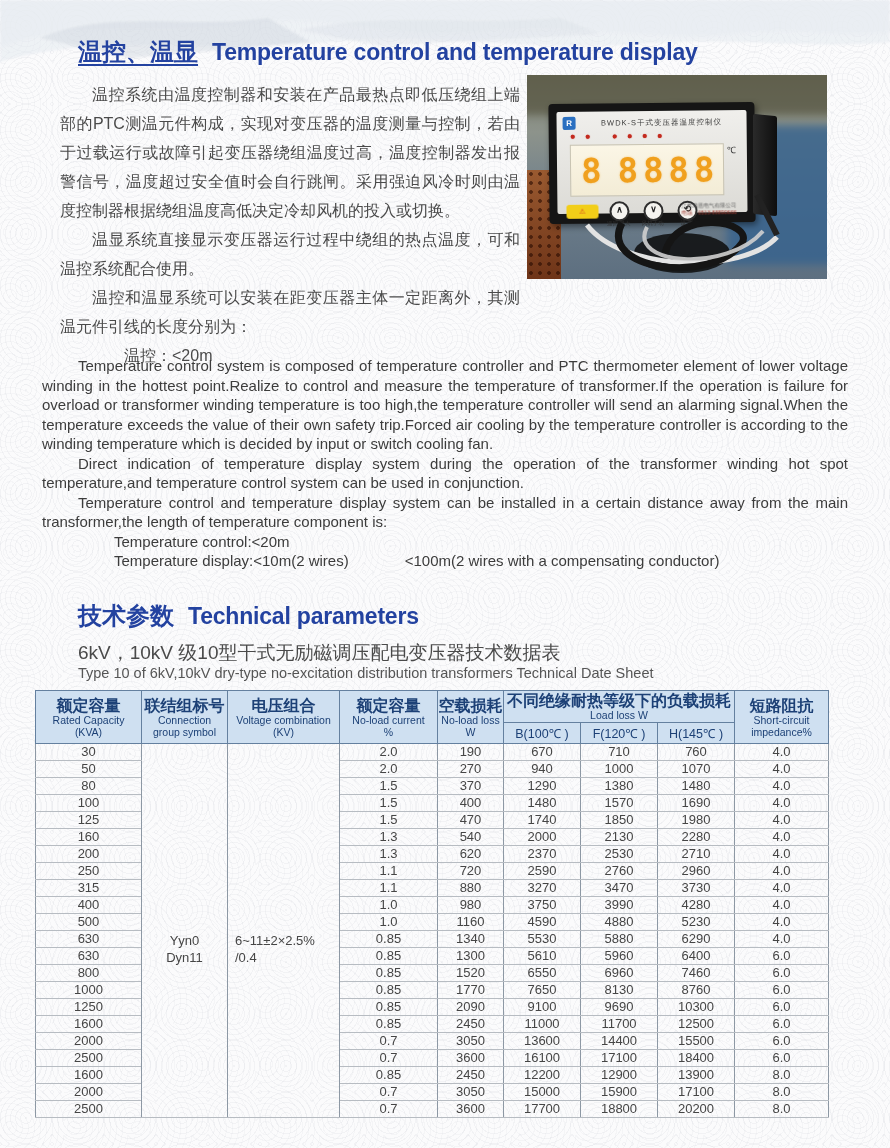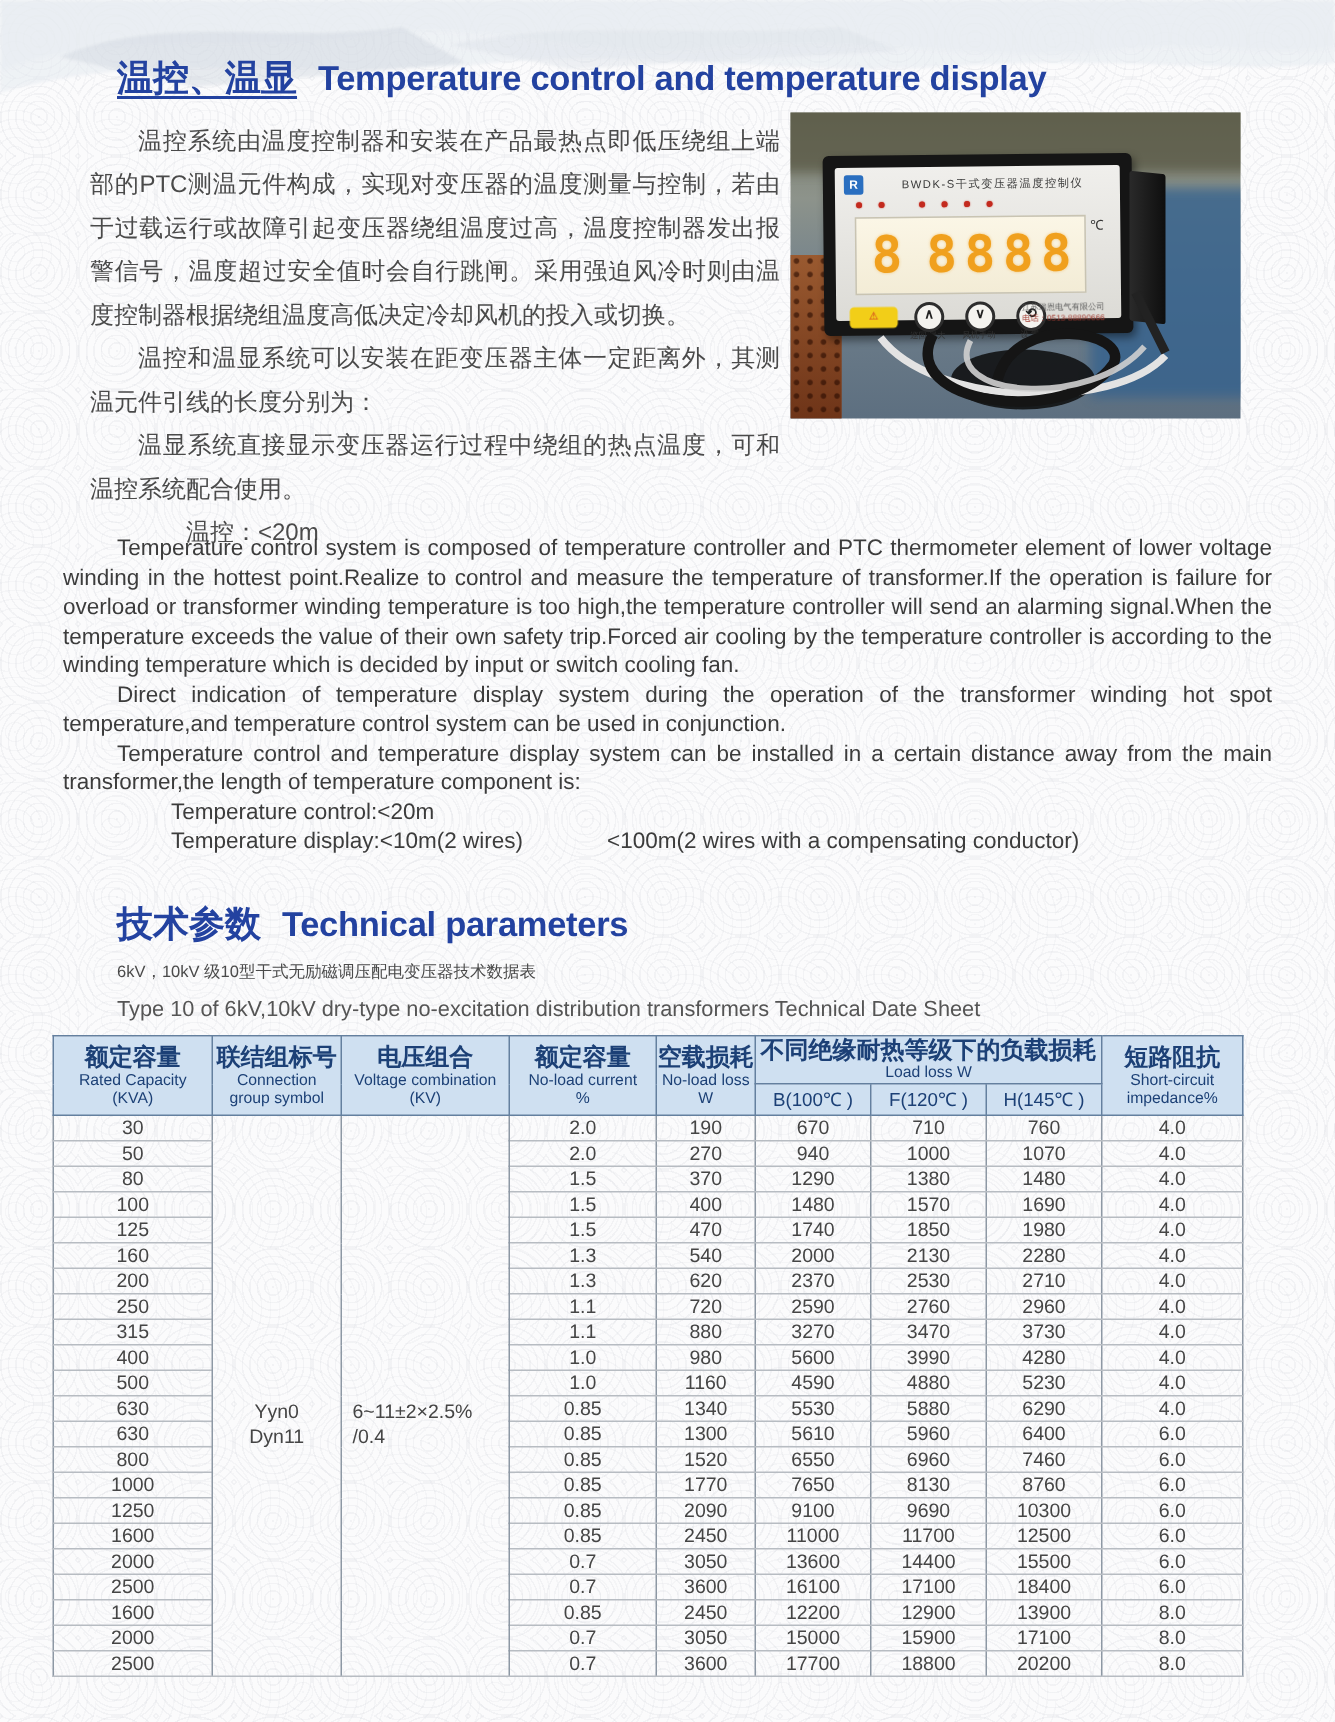--- a/index.html
+++ b/index.html
@@ -23,21 +23,21 @@
   
   .cn-col{position:absolute;left:60px;top:80px;width:460px;font-size:16px;line-height:29px;color:#4a4a4a;text-align:justify;}
   .cn-col p{margin:0;text-indent:2em;}
   .cn-spec{margin:0;padding-left:2em;}
   
   .en-col{position:absolute;left:42px;top:356px;width:806px;font-size:15px;line-height:19.5px;color:#3c3c3c;text-align:justify;}
   .en-col p{margin:0;text-indent:2.4em;}
   .en-spec{margin:0;padding-left:2.4em;text-indent:0;}
   .en-spec .gap{display:inline-block;width:56px;}
   
-  .subtitle-cn{position:absolute;left:78px;top:640px;font-size:11px;color:#4a4a4a;}
+  .subtitle-cn{position:absolute;left:78px;top:640px;font-size:19px;color:#4a4a4a;}
   .subtitle-en{position:absolute;left:78px;top:665px;font-size:14.5px;color:#555;}
   
   .tbl-wrap{position:absolute;left:35px;top:690px;}
   table.params{border-collapse:collapse;table-layout:fixed;width:793px;border:1px solid #64809f;}
   table.params th{
     background:#cfe0f1;color:#1c4076;border:1px solid #64809f;
     padding:1px 0;vertical-align:middle;font-weight:normal;
   }
   .h-cn{display:block;font-size:16px;font-weight:bold;line-height:17px;}
   .h-en{display:block;font-size:10.5px;line-height:12px;}
@@ -100,22 +100,22 @@
     <path d="M300,30 C380,12 470,26 560,18 L600,34 L380,46 Z" fill="#d8dee6" opacity="0.5"></path>
   </svg>
 
   <div class="sec-title" id="title1">
     <span class="cn u">温控、温显</span>
     <span class="en">Temperature control and temperature display</span>
   </div>
 
   <div class="cn-col">
     <p>温控系统由温度控制器和安装在产品最热点即低压绕组上端部的PTC测温元件构成，实现对变压器的温度测量与控制，若由于过载运行或故障引起变压器绕组温度过高，温度控制器发出报警信号，温度超过安全值时会自行跳闸。采用强迫风冷时则由温度控制器根据绕组温度高低决定冷却风机的投入或切换。</p>
+    <p>温显系统直接显示变压器运行过程中绕组的热点温度，可和温控系统配合使用。</p>
     <p>温控和温显系统可以安装在距变压器主体一定距离外，其测温元件引线的长度分别为：</p>
-    <p>温显系统直接显示变压器运行过程中绕组的热点温度，可和温控系统配合使用。</p>
     <p class="cn-spec">温控：&lt;20m</p>
   </div>
 
   <div class="photo">
     <div class="blob" style="left:200px;top:50px;width:110px;height:140px;background:#35628e;opacity:.8;"></div>
     <div class="blob" style="left:-20px;top:-10px;width:340px;height:50px;background:#55533f;opacity:.7;"></div>
     <div class="pegboard"></div>
 
     <div class="device">
       <div class="panel">
@@ -322,21 +322,21 @@
             <td>880</td>
             <td>3270</td>
             <td>3470</td>
             <td>3730</td>
             <td>4.0</td>
           </tr>
           <tr>
             <td>400</td>
             <td>1.0</td>
             <td>980</td>
-            <td>5600</td>
+            <td>3750</td>
             <td>3990</td>
             <td>4280</td>
             <td>4.0</td>
           </tr>
           <tr>
             <td>500</td>
             <td>1.0</td>
             <td>1160</td>
             <td>4590</td>
             <td>4880</td>

